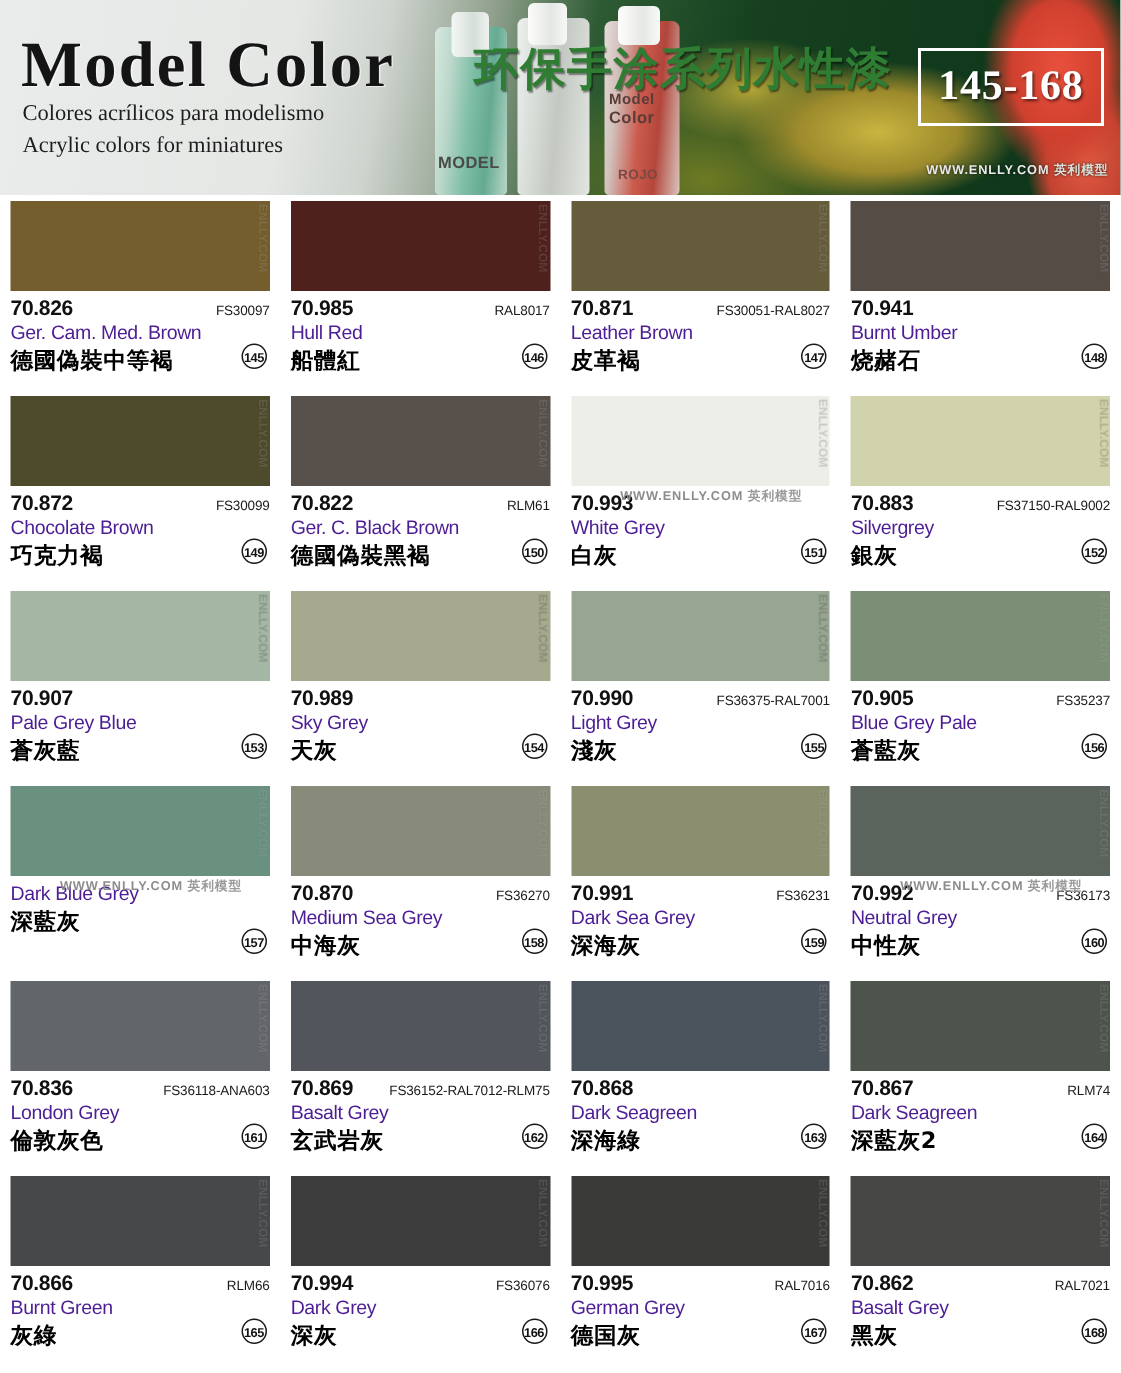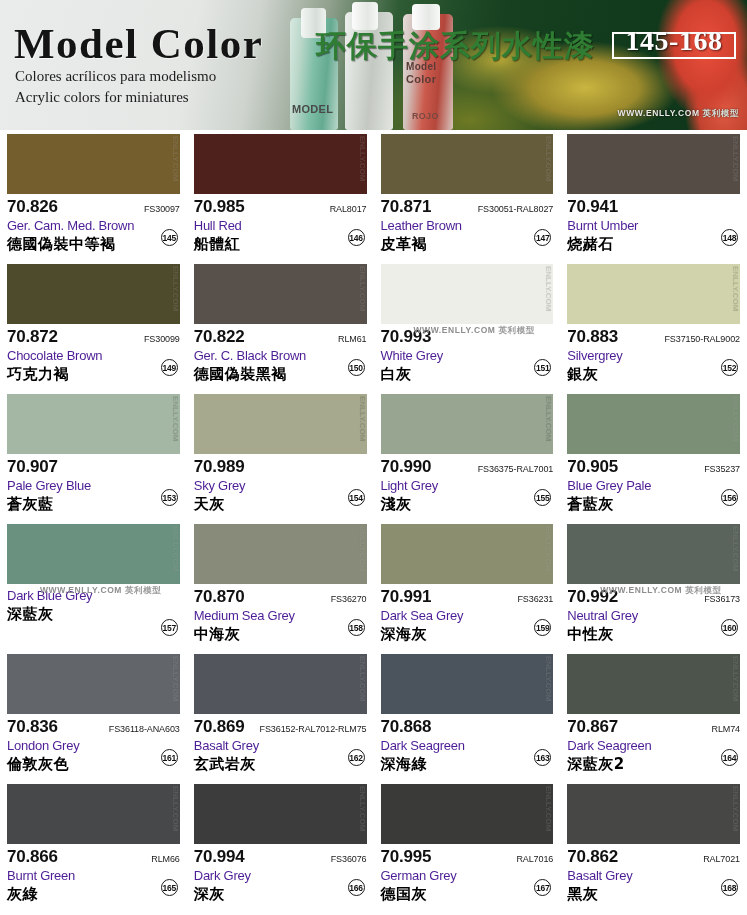--- a/index.html
+++ b/index.html
@@ -81,23 +81,23 @@
   }
   #title-sub1, #title-sub2 {
     position: absolute; left: 15px;
     font-family: "Liberation Serif", serif;
     font-size: 15px; color: #1d1d1d;
   }
   #title-sub1 { top: 68px; }
   #title-sub2 { top: 89px; }
   #range-box {
     position: absolute; left: 612px; top: 32px;
-    width: 124px; height: 27px;
+    width: 124px; height: 52px;
     border: 2px solid #ffffff;
-    display: flex; align-items: flex-end; justify-content: center;
+    display: flex; align-items: center; justify-content: center;
   }
   #range-label {
     font-family: "Liberation Serif", serif;
     font-size: 28px; font-weight: bold; color: #ffffff;
     letter-spacing: .5px;
     text-shadow: 1px 1px 2px rgba(0,0,0,.6);
   }
   #hdr-watermark {
     position: absolute; right: 8px; top: 108px;
     font-size: 8.5px; font-weight: bold;
@@ -140,21 +140,21 @@
   .info {
     position: relative;
     margin: 0 7px;
     padding-top: 3px;
     height: 64px;
   }
   .row1 {
     display: flex; align-items: baseline; justify-content: space-between;
   }
   .code {
-    font-size: 17px; font-weight: bold; color: #111;
+    font-size: 14px; font-weight: bold; color: #111;
     letter-spacing: -.2px;
   }
   .ref {
     font-size: 9px; color: #1a1a1a; font-weight: normal;
     letter-spacing: -.1px; white-space: nowrap;
   }
   .ename {
     font-size: 13px; color: #4c1d95; margin-top: 1px;
     letter-spacing: -.25px; white-space: nowrap;
   }

